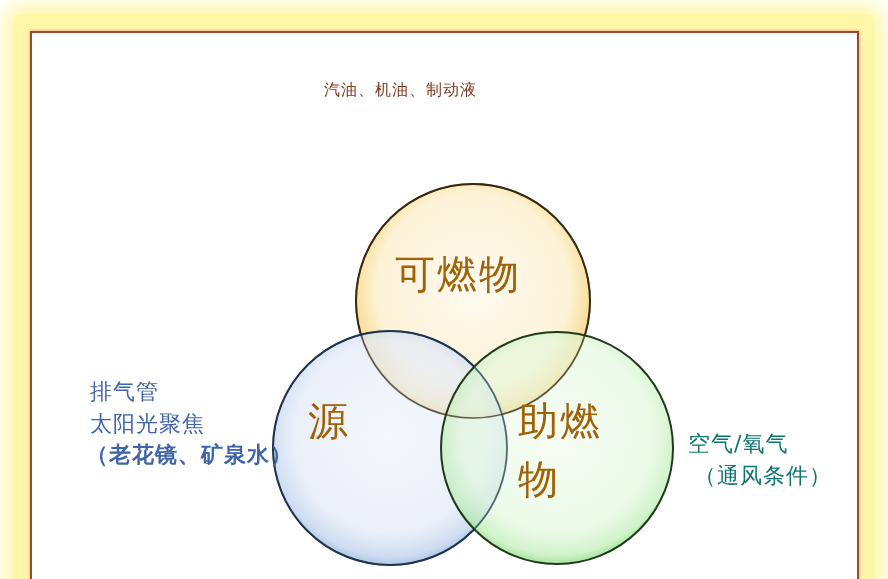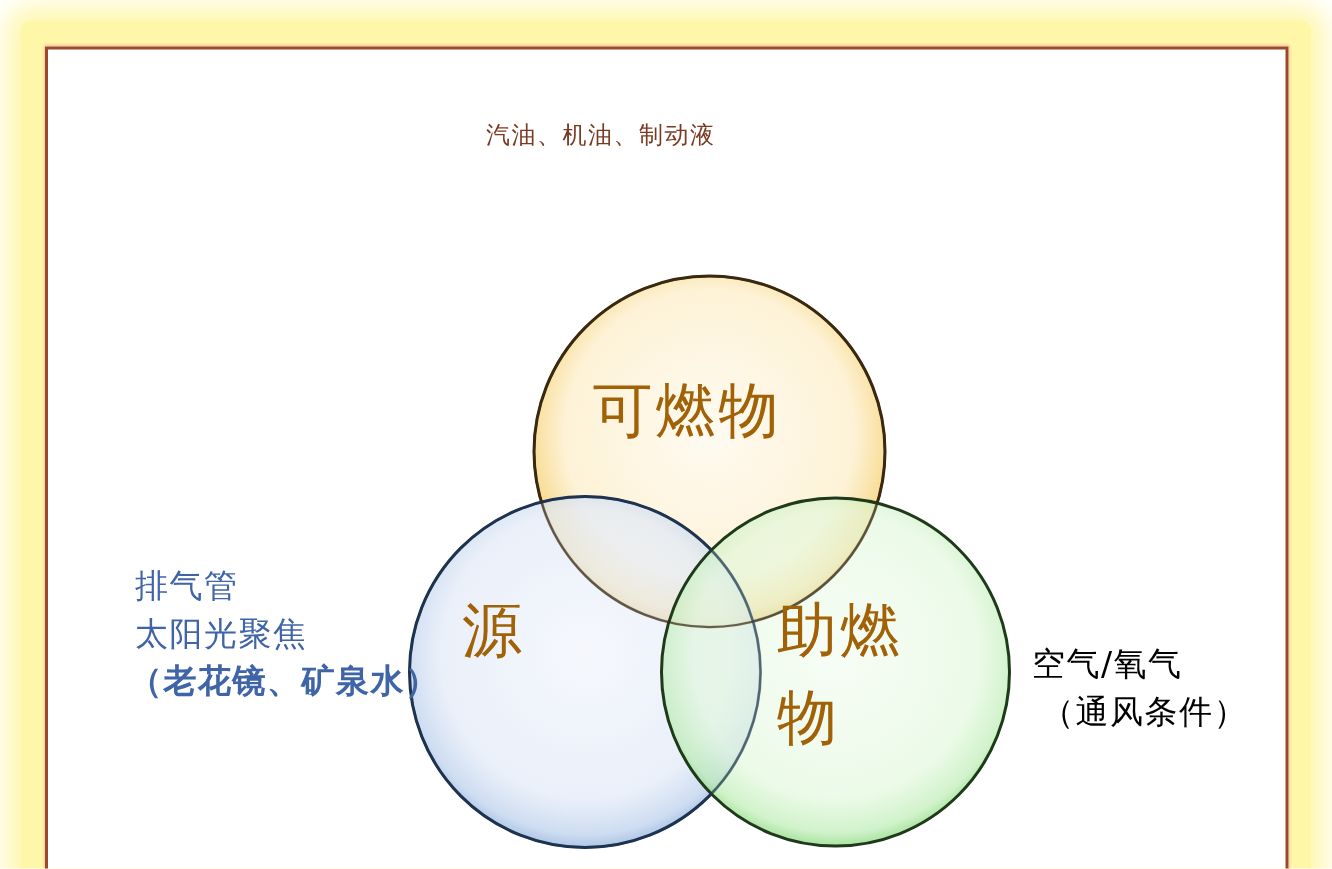--- a/index.html
+++ b/index.html
@@ -17,21 +17,21 @@
     .frame {
       position: absolute; left: 30px; top: 31px; width: 825px; height: 560px;
       background: #ffffff;
       border: 2px solid #9a4a2a;
       box-shadow: 0 0 2px 1px #f3b89a;
     }
     svg.venn { position: absolute; left: 0; top: 0; }
     .textblock { position: absolute; line-height: 31.5px; font-size: 16px; white-space: nowrap; letter-spacing: 1px; }
     .brown { color: #7a3a22; left: 324px; top: 74px; }
     .blue  { color: #3f64a8; left: 90px; top: 376px; font-size: 22px; line-height: 31.5px; }
-    .green { color: #000000; left: 688px; top: 428px; font-size: 22px; line-height: 31.5px; }
+    .green { color: #0f766e; left: 688px; top: 428px; font-size: 22px; line-height: 31.5px; }
     .line { display: block; }
     .circle-label {
       position: absolute; color: #a16207; font-size: 40px; line-height: 58px;
       text-align: left; letter-spacing: 2px;
     }
   </style>
 </head>
 <body>
 
 <div class="glow"></div>

